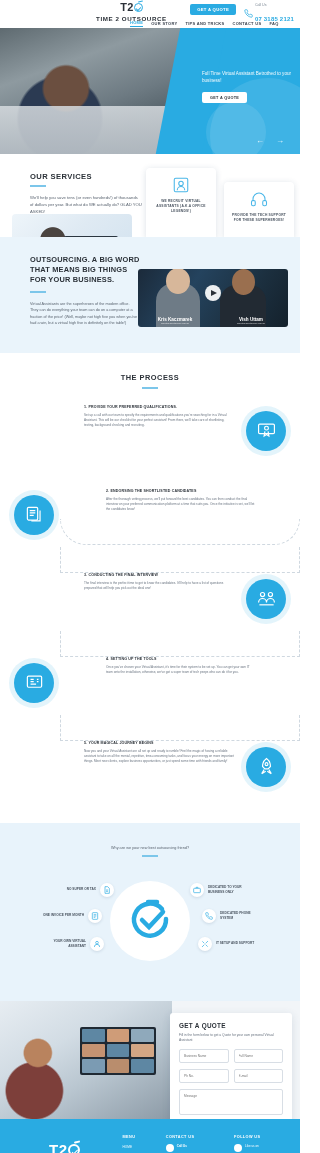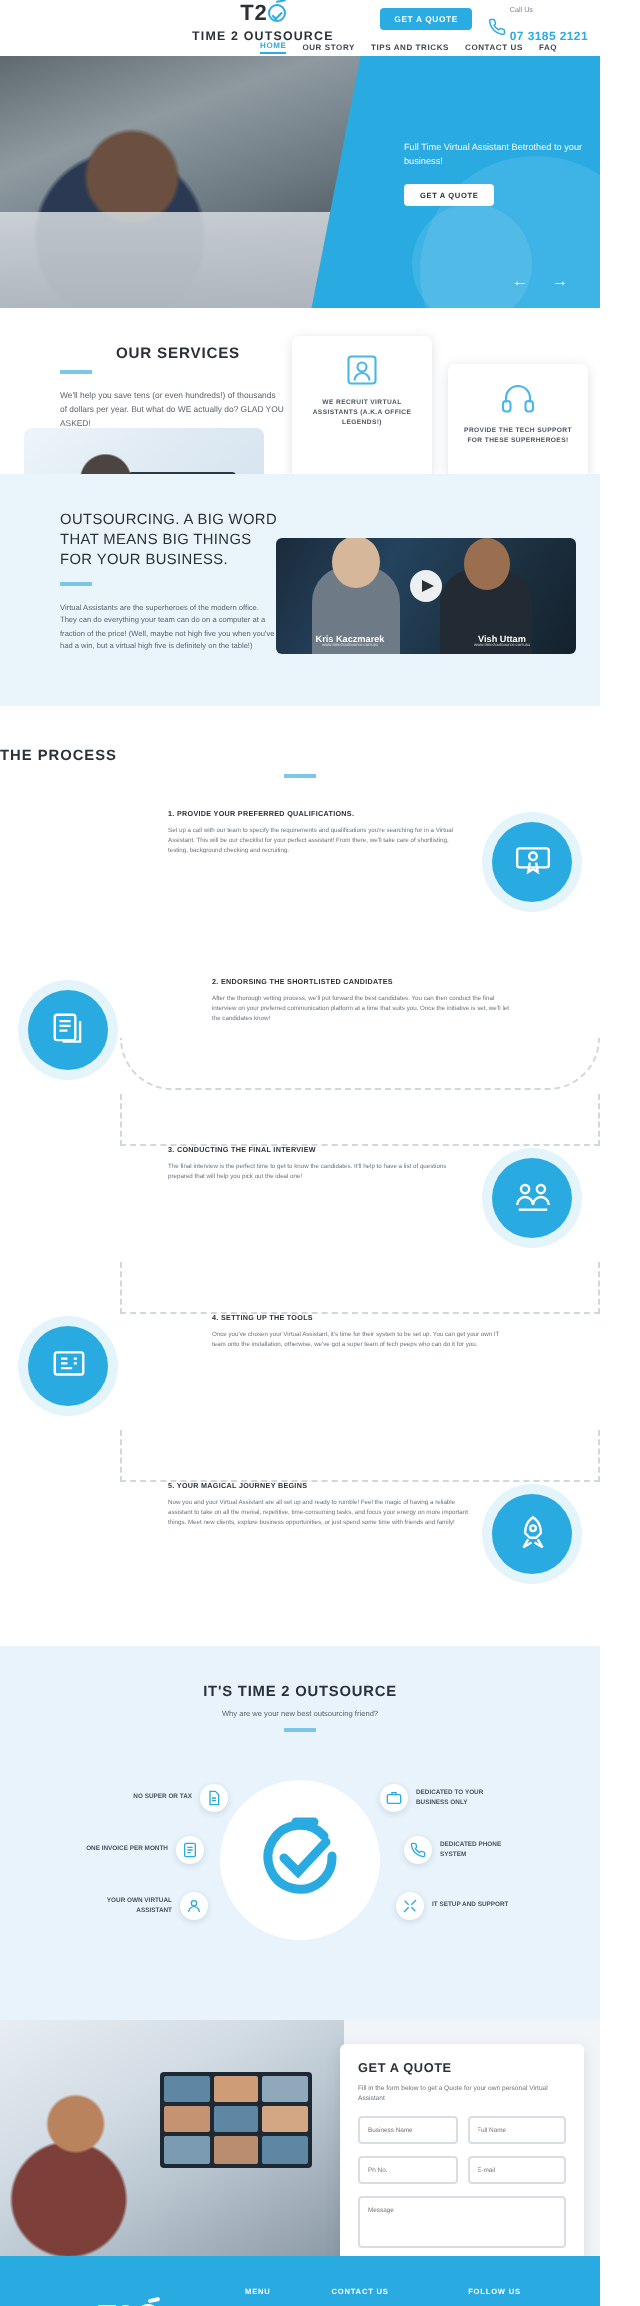--- a/index.html
+++ b/index.html
@@ -57,59 +57,59 @@
   .hero-content { position:absolute; right:6px; top:36px; width:92px; color:#fff; z-index:4; }
   .hero-title { font-size:11px; font-weight:700; line-height:13px; letter-spacing:0.2px; }
   .hero-sub { font-size:4.6px; line-height:7px; margin-top:6px; opacity:.95; }
   .hero-btn { margin-top:8px; display:inline-block; background:#fff; color:#2b3138; font-size:3.8px; font-weight:700; letter-spacing:.3px; padding:3.5px 8px; border:none; border-radius:2px; cursor:pointer; }
   .hero-arrows { position:absolute; right:16px; bottom:9px; display:flex; gap:12px; color:#fff; font-size:8px; z-index:5; opacity:.9; }
   .hero-arrows span { cursor:pointer; }
 
   
   .services { position:relative; padding:18px 0 22px; background:#fff; overflow:hidden; }
   .svc-left { width:148px; padding-left:30px; }
-  .sec-title { font-size:7.6px; font-weight:700; letter-spacing:.4px; color:#2b3138;text-align:center; }
+  .sec-title { font-size:7.6px; font-weight:700; letter-spacing:.4px; color:#2b3138; }
   .sec-rule { width:16px; height:2px; background:#7cc6ea; margin-top:4px; }
   .svc-body { font-size:4.2px; line-height:7px; color:#5a6470; margin-top:7px; width:112px; }
   .svc-photo { position:absolute; left:12px; top:60px; width:120px; height:76px; border-radius:4px;
     background:
       radial-gradient(circle at 34% 34%, #4b4440 0 13%, transparent 14%),
       radial-gradient(circle at 30% 70%, #e9eef2 0 26%, transparent 27%),
       linear-gradient(140deg,#eef5fa 0%,#dfeaf3 40%,#cfe0ee 100%);
   }
   .svc-photo .tablet { position:absolute; right:14px; top:22px; width:54px; height:36px; background:#2b3640; border-radius:2px; padding:2px; display:grid; grid-template-columns:1fr 1fr 1fr; grid-gap:1.5px; }
 
   .svc-cards { position:absolute; right:6px; top:14px; width:148px; display:grid; grid-template-columns:1fr 1fr; gap:8px; }
   .svc-card { background:#fff; border-radius:4px; box-shadow:0 1px 6px rgba(40,70,100,.16); padding:8px 5px 7px; text-align:center; min-height:58px; display:flex; flex-direction:column; align-items:center; justify-content:flex-start; }
   .svc-card .ic { width:18px; height:18px; color:#49b6e8; margin-bottom:5px; }
   .svc-card p { font-size:3.3px; font-weight:700; line-height:5px; letter-spacing:.2px; color:#4a5460; }
   .svc-card:nth-child(2) { margin-top:14px; }
   .svc-card:nth-child(4) { margin-top:14px; }
 
   
   .outs { background:#eaf4fb; padding:18px 0 26px; position:relative; min-height:96px; }
   .outs-left { width:140px; padding-left:30px; }
-  .outs-title { font-size:7.4px; font-weight:400; line-height:10px; color:#2b3138; letter-spacing:.2px; }
+  .outs-title { font-size:7.4px; font-weight:700; line-height:10px; color:#2b3138; letter-spacing:.2px; }
   .outs-body { font-size:3.8px; line-height:6.4px; color:#5a6470; margin-top:8px; width:108px; }
   .video { position:absolute; right:12px; top:32px; width:150px; height:58px; border-radius:3px; overflow:hidden;
     background:linear-gradient(120deg,#1b2a3a 0%,#24435e 35%,#1c3040 70%,#14212c 100%); }
   .video .p1 { position:absolute; left:18px; bottom:0; width:44px; height:44px; background:#6e7b86; border-radius:18px 18px 0 0; }
   .video .p1:after { content:""; position:absolute; left:10px; top:-15px; width:24px; height:26px; background:#d7b79a; border-radius:50%; }
   .video .p2 { position:absolute; right:22px; bottom:0; width:46px; height:42px; background:#222a33; border-radius:16px 16px 0 0; }
   .video .p2:after { content:""; position:absolute; left:12px; top:-16px; width:23px; height:26px; background:#9a6f4f; border-radius:50%; }
   .play { position:absolute; left:50%; top:42%; transform:translate(-50%,-50%); width:16px; height:16px; border-radius:50%; background:rgba(255,255,255,.92); cursor:pointer; }
   .play:after { content:""; position:absolute; left:6px; top:4.4px; border-left:6px solid #2b3138; border-top:3.6px solid transparent; border-bottom:3.6px solid transparent; }
   .vname { position:absolute; bottom:3px; color:#fff; font-size:4.6px; font-weight:700; text-align:center; width:58px; }
   .vname small { display:block; font-size:2.2px; font-weight:400; opacity:.8; }
   .vname.a { left:8px; }
   .vname.b { right:8px; }
 
   
   .process { background:#fff; padding:20px 0 18px; position:relative; }
-  .proc-head { }
+  .proc-head { text-align:center; }
   .proc-head h2 { font-size:7.4px; font-weight:700; letter-spacing:.5px; color:#2b3138; }
   .proc-head .sec-rule { margin:5px auto 0; }
   .steps { margin-top:16px; position:relative; }
   .step { position:relative; min-height:64px; padding:0 22px; }
   .step-txt { width:150px; }
   .step-txt h3 { font-size:3.6px; font-weight:700; letter-spacing:.15px; color:#2b3138; }
   .step-txt p { font-size:3.1px; line-height:5px; color:#6a7481; margin-top:4px; }
   .step .bubble { position:absolute; width:40px; height:40px; border-radius:50%; background:#29ABE2; display:flex; align-items:center; justify-content:center; box-shadow:0 0 0 5px rgba(41,171,226,.13); }
   .step .bubble svg { width:19px; height:19px; color:#fff; }
   .step.right .step-txt { margin-left:62px; }
@@ -353,21 +353,20 @@
               <circle cx="12" cy="9" r="1.8"></circle>
               <path d="M9 16l-3 5 5-3M15 16l3 5-5-3"></path>
             </svg>
         </div>
       </div>
 
     </div>
   </div>
 
   <div class="benefits">
-    <h2>IT'S TIME 2 OUTSOURCE</h2>
     <div class="lead">Why are we your new best outsourcing friend?</div>
     <div class="sec-rule"></div>
     <div class="wheel">
       <div class="wheel-core">
         <svg viewBox="0 0 48 48" fill="none" stroke="#29ABE2" stroke-width="4.5" stroke-linecap="round">
           <path d="M36 12a16 16 0 1 0 4 10"></path>
             <path d="M16 23l7 7 14-15"></path>
             <path d="M22 5h9"></path>
         </svg>
       </div>

